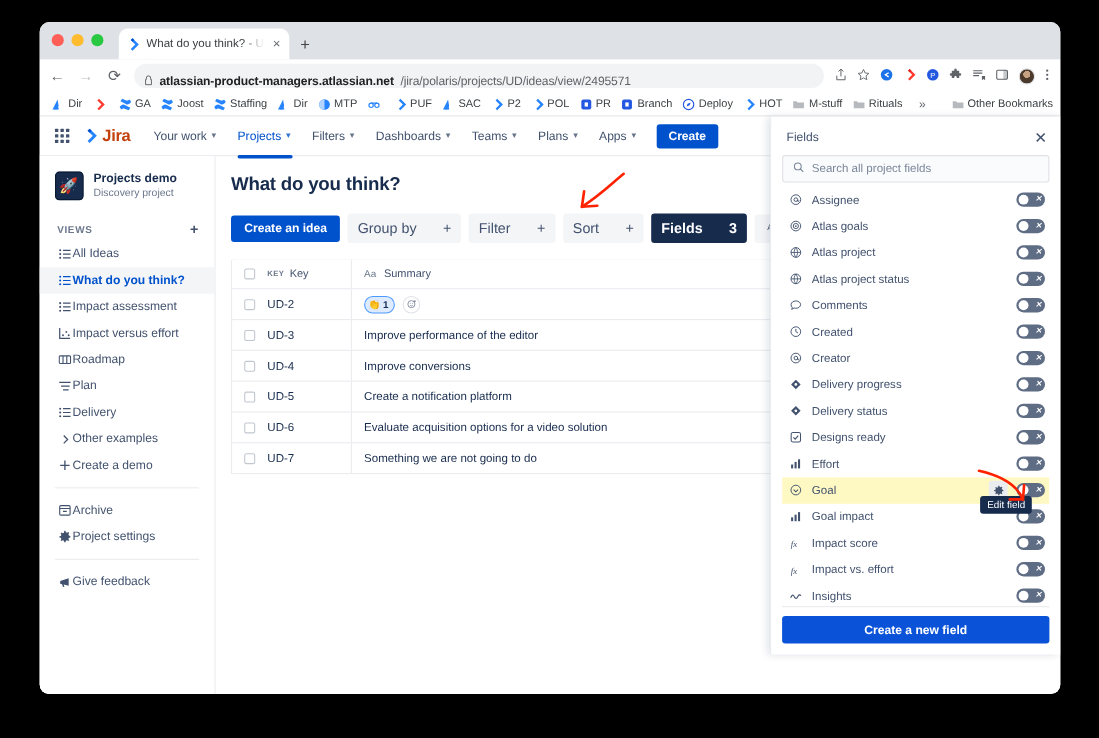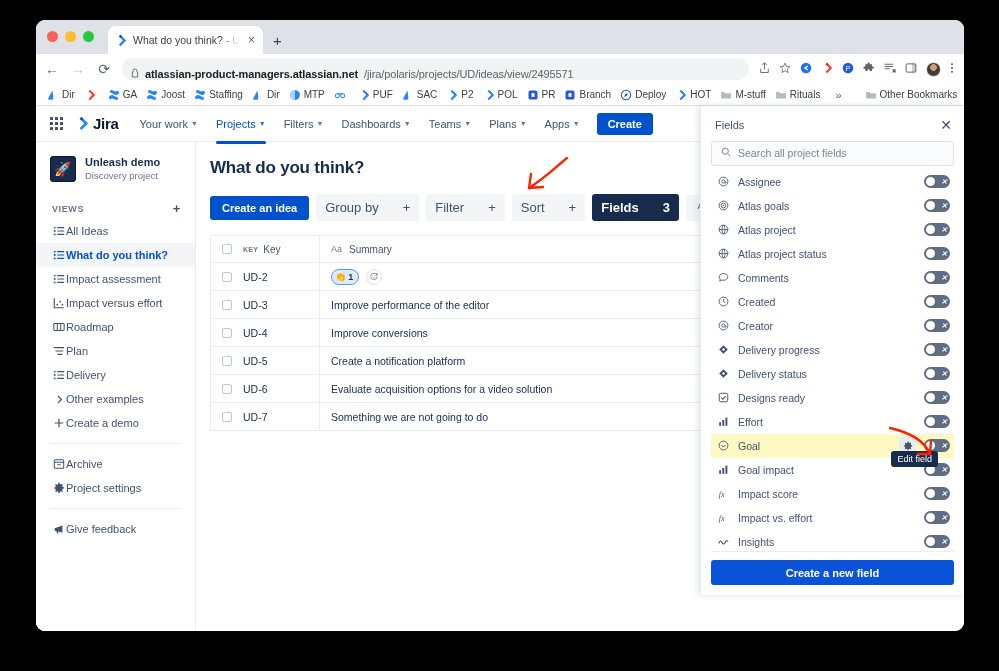--- a/index.html
+++ b/index.html
@@ -81,21 +81,21 @@
   .jira { position: relative; width: 100%; height: 525px; background: #fff; }
 
   .jira-nav {
     height: 36px; border-bottom: 1px solid #ebecf0;
     display: flex; align-items: center; padding: 0 10px; gap: 4px;
   }
   .appswitch { width: 20px; height: 20px; display: flex; align-items: center; justify-content: center; }
   .grid9 { display: grid; grid-template-columns: repeat(3,3px); grid-template-rows: repeat(3,3px); gap: 2px; }
   .grid9 i { background: #42526e; border-radius: .5px; display: block; }
   .jira-logo { display: flex; align-items: center; gap: 4px; margin: 0 10px 0 4px; }
-  .jira-logo .word { font-size: 15px; color: #0f172a; font-weight: bold; letter-spacing: -.3px; }
+  .jira-logo .word { font-size: 15px; color: #c2410c; font-weight: bold; letter-spacing: -.3px; }
   .navitem {
     font-size: 11px; color: #42526e; padding: 5px 7px; border-radius: 3px;
     display: flex; align-items: center; gap: 3px; position: relative;
   }
   .navitem.active { color: #0052cc; }
   .navitem.active::after {
     content: ""; position: absolute; left: 7px; right: 7px; bottom: -9px;
     height: 3px; background: #0052cc; border-radius: 2px;
   }
   .navitem .caret { font-size: 7px; opacity: .8; }
@@ -552,21 +552,21 @@
           <div class="avatar-sm"></div>
         </div>
       </div>
 
       <div class="jira-body">
 
         <div class="sidebar">
           <div class="proj-head">
             <div class="proj-ico">🚀</div>
             <div>
-              <div class="proj-name">Unleash demo</div>
+              <div class="proj-name">Projects demo</div>
               <div class="proj-sub">Discovery project</div>
             </div>
           </div>
 
           <div class="views-head">
             <span>VIEWS</span>
             <span class="plus">+</span>
           </div>
 
           <div class="sb-item">

